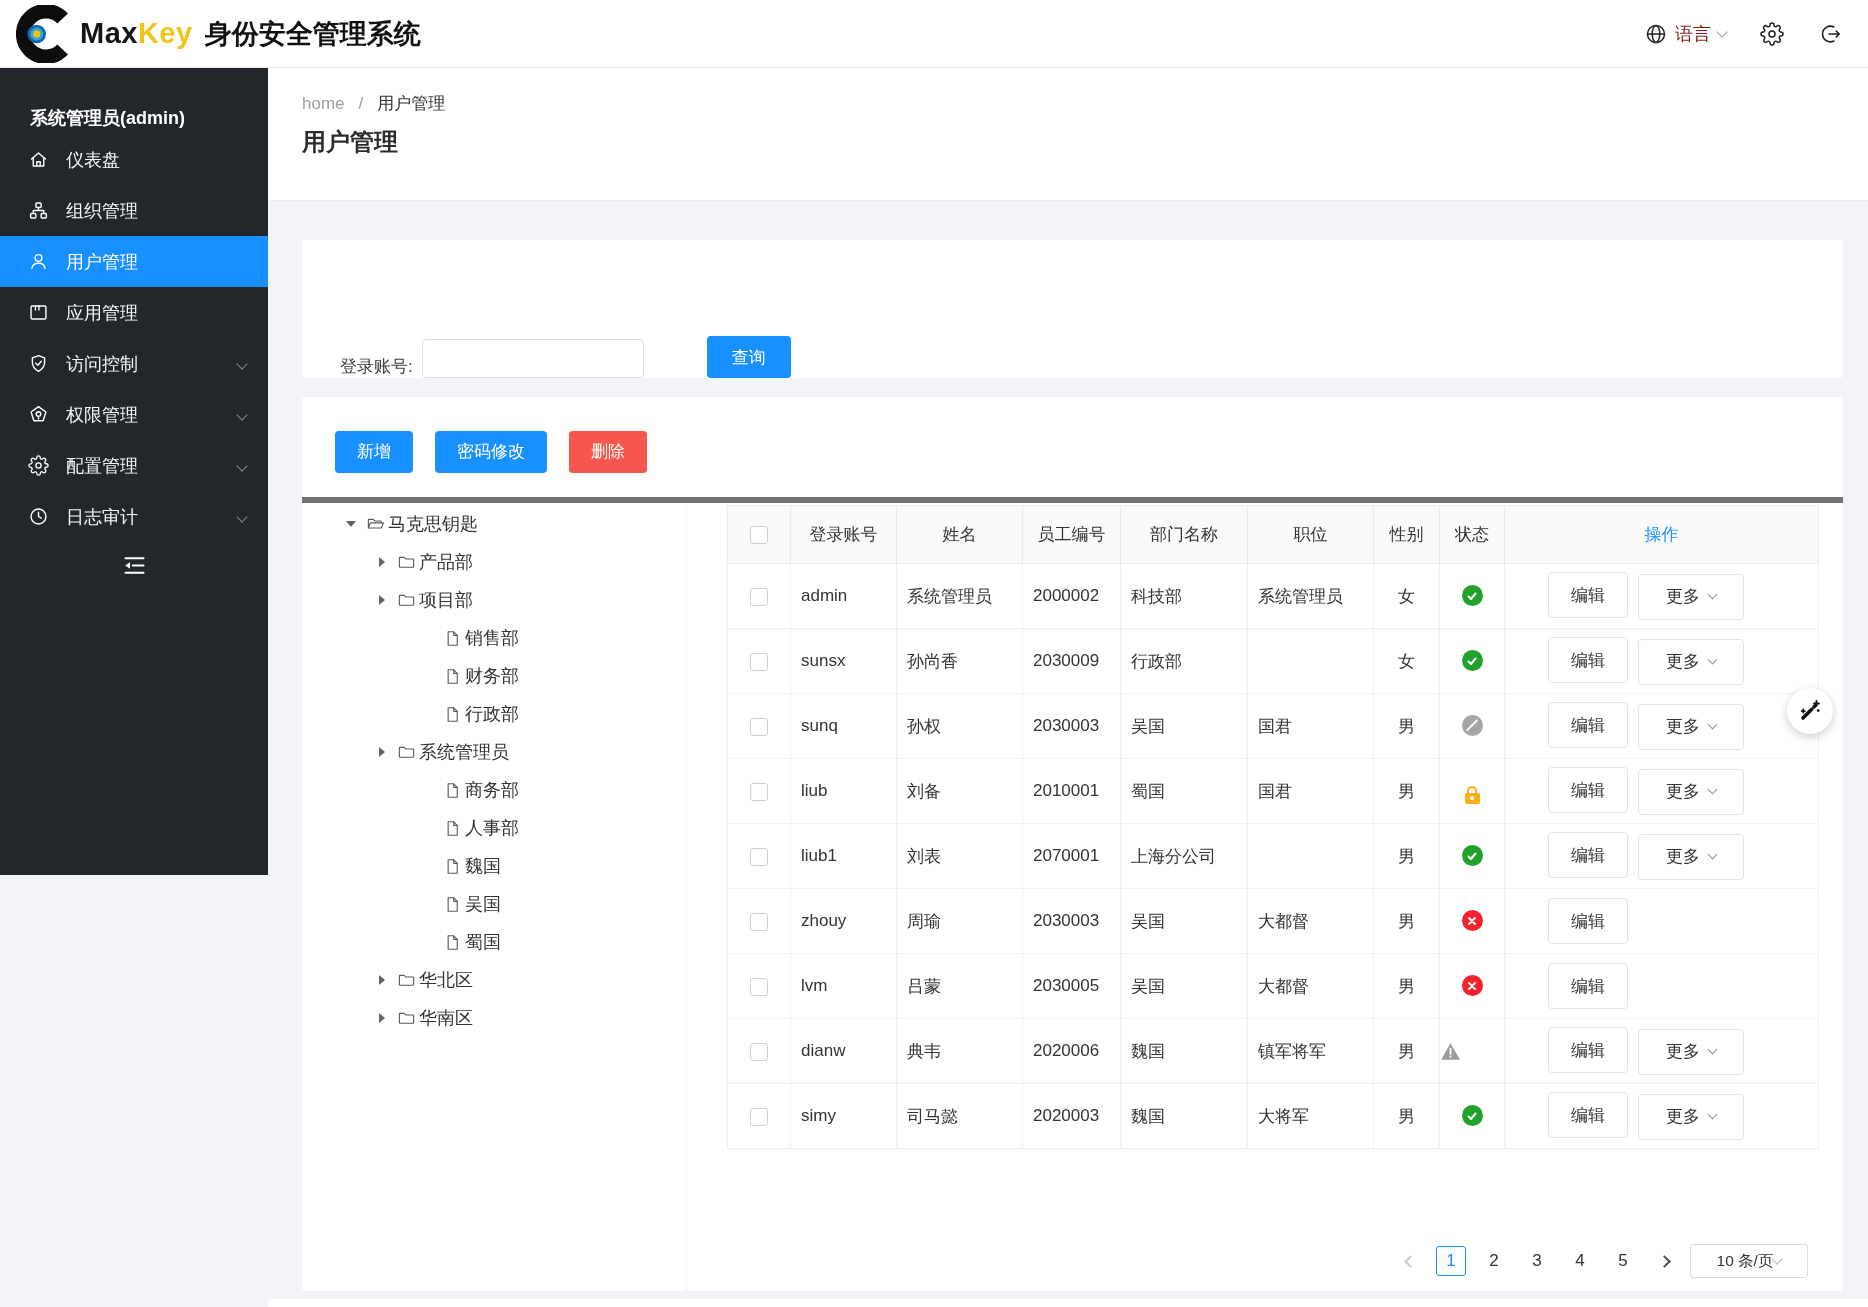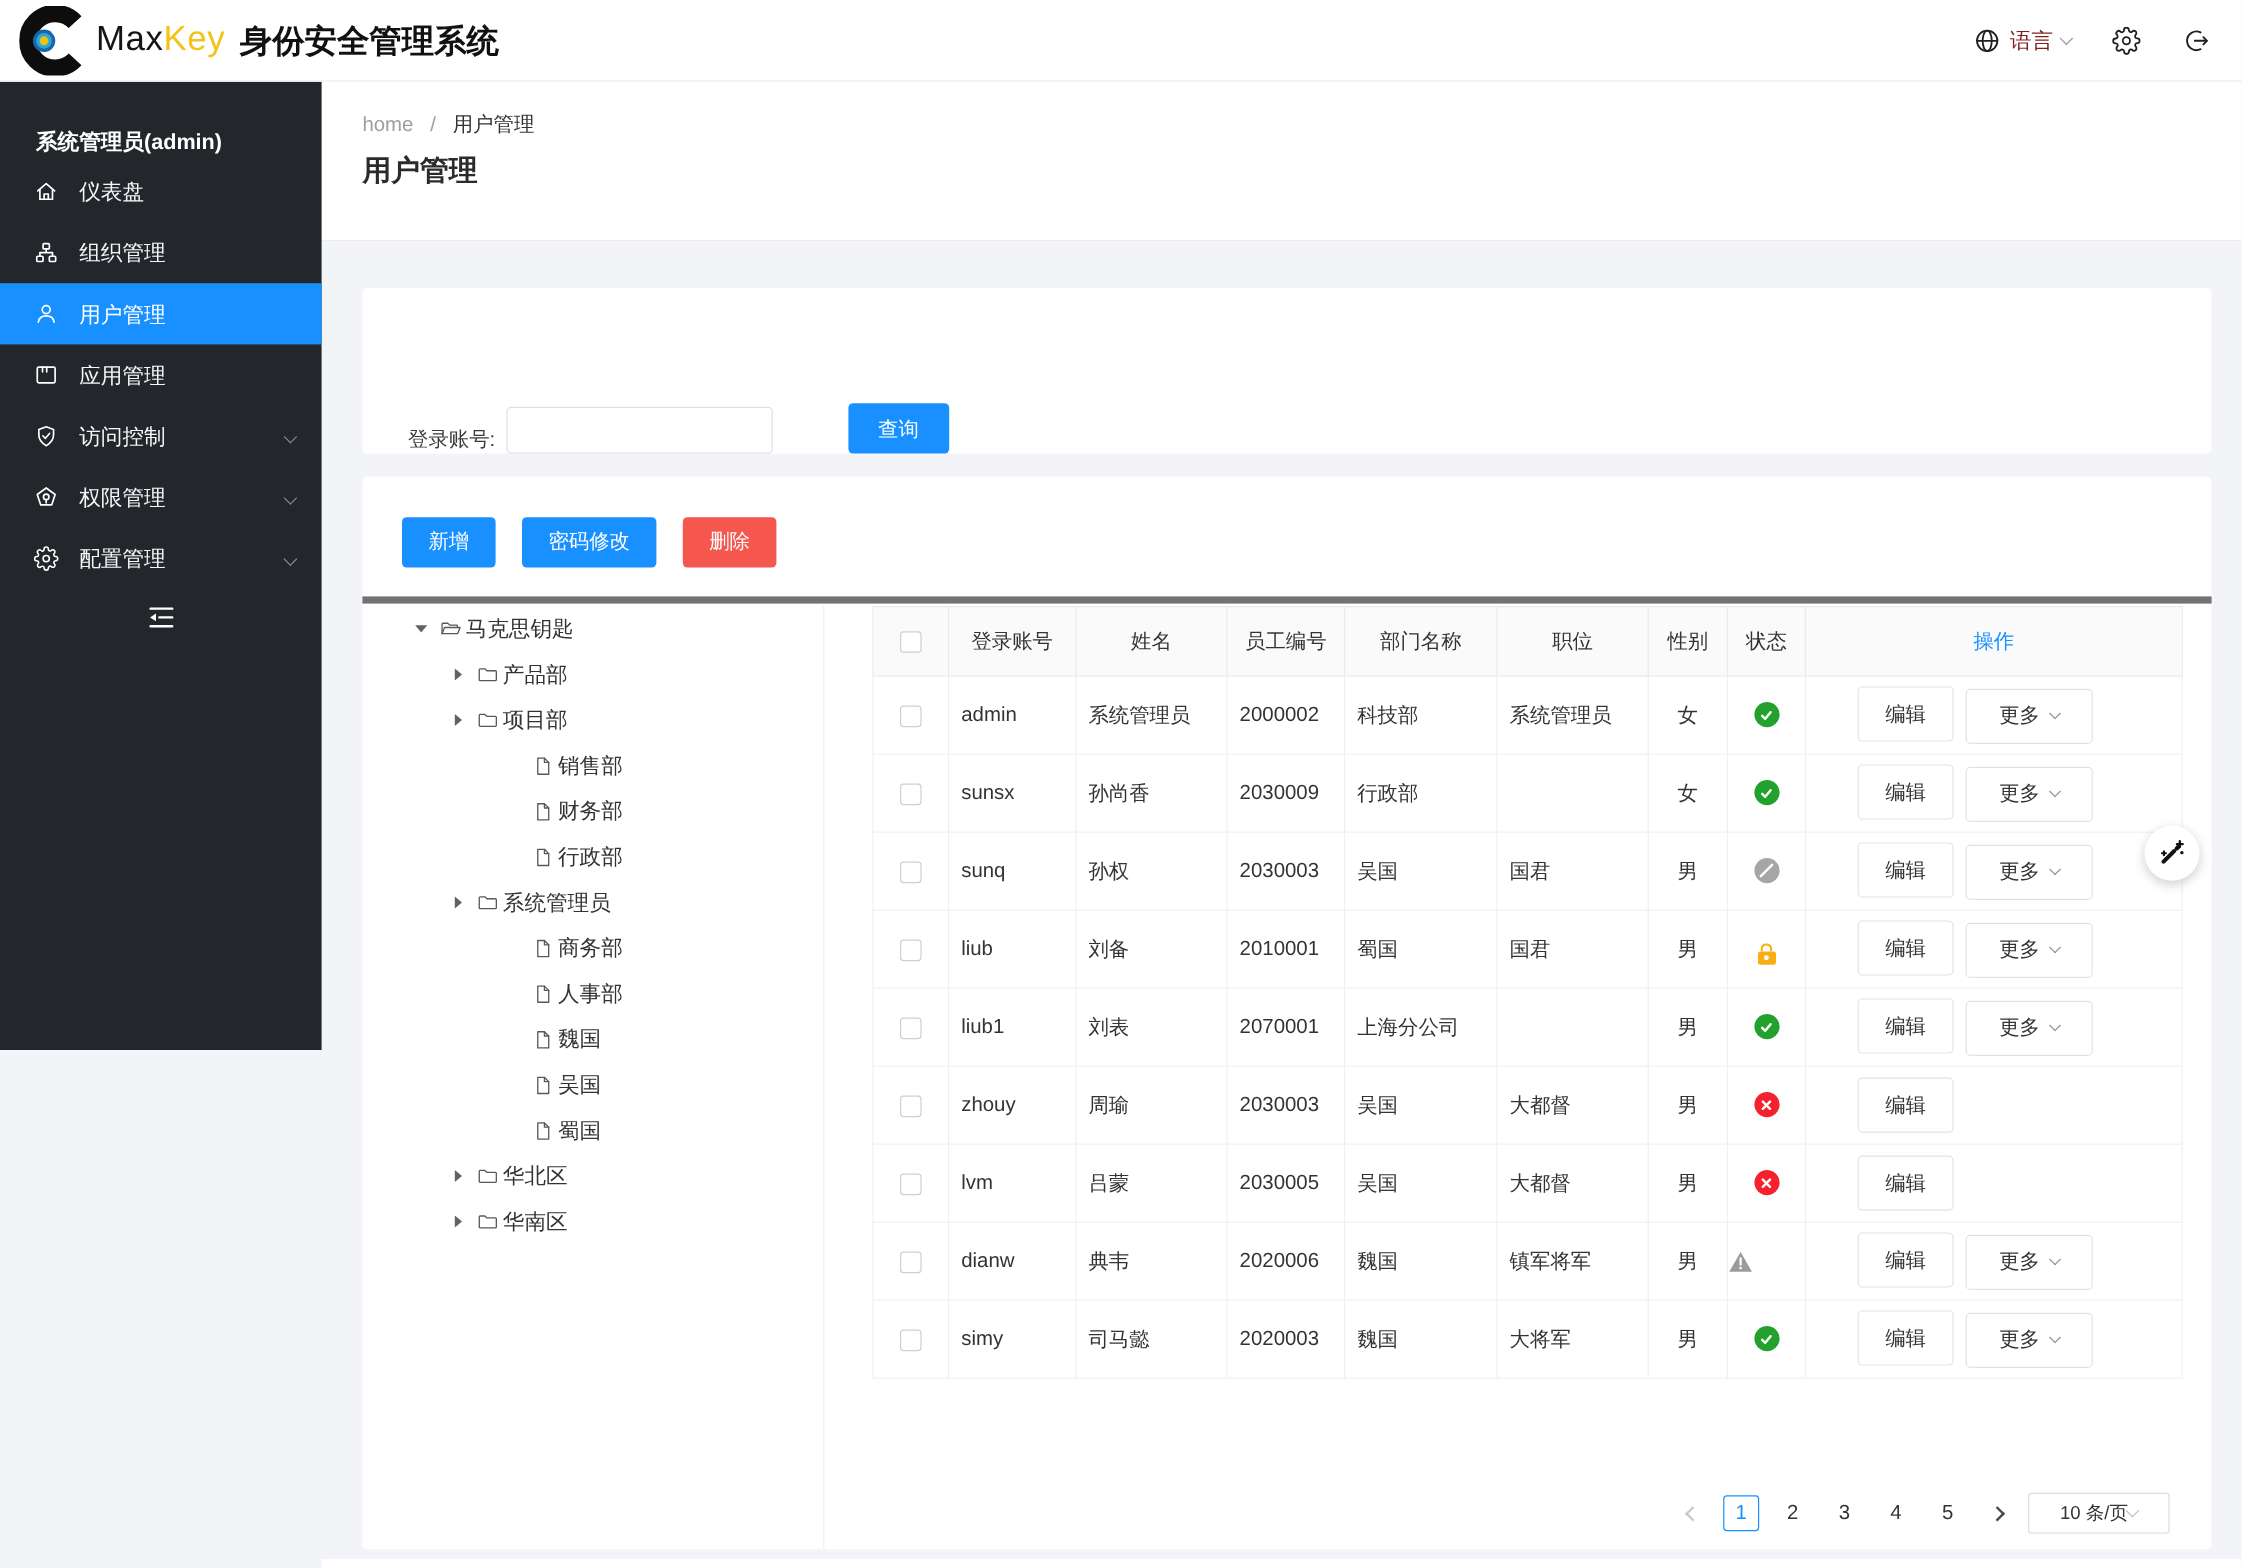--- a/index.html
+++ b/index.html
@@ -9,21 +9,21 @@
     background:#f3f4f8;
     font-family:"Liberation Sans", sans-serif;
     overflow:hidden;
     color:#333;
   }
   svg{display:block}
   
   .topbar{position:absolute;top:0;left:0;width:1868px;height:68px;background:#fff;border-bottom:1px solid #ececec;display:flex;align-items:center;z-index:6}
   .brand{display:flex;align-items:center;margin-left:16px}
   .logo{width:58px;height:58px}
-  .brand-text{font-size:29px;font-weight:normal;color:#151515;margin-left:6px;letter-spacing:.5px}
+  .brand-text{font-size:29px;font-weight:bold;color:#151515;margin-left:6px;letter-spacing:.5px}
   .brand-key{color:#f0c419}
   .brand-sub{font-size:27px;font-weight:bold;color:#111;margin-left:12px}
   .topbar-right{margin-left:auto;display:flex;align-items:center;margin-right:26px}
   .lang{display:flex;align-items:center;gap:7px;font-size:18px;color:#7f1d1d;cursor:pointer}
   .tb-icon{width:24px;height:24px;color:#1f1f1f;cursor:pointer}
   .tb-icon svg{width:24px;height:24px}
   .gap34{margin-left:34px}
   
   .chev{display:inline-block;width:8px;height:8px;border-right:1.6px solid #9aa0a6;border-bottom:1.6px solid #9aa0a6;transform:rotate(45deg);margin-top:-4px}
   .chev-left{width:9px;height:9px;border:none;border-left:2px solid #c6cad1;border-bottom:2px solid #c6cad1;transform:rotate(45deg)}
@@ -214,20 +214,30 @@
       <div class="side-item">
         <span class="s-icon">
           <svg viewBox="0 0 24 24" fill="none" stroke="currentColor" stroke-width="1.5" stroke-linecap="round" stroke-linejoin="round">
             <circle cx="12" cy="12" r="3"></circle>
             <path d="M19.4 15a1.65 1.65 0 0 0 .33 1.82l.06.06a2 2 0 1 1-2.83 2.83l-.06-.06a1.65 1.65 0 0 0-1.82-.33 1.65 1.65 0 0 0-1 1.51V21a2 2 0 1 1-4 0v-.09A1.65 1.65 0 0 0 9 19.4a1.65 1.65 0 0 0-1.82.33l-.06.06a2 2 0 1 1-2.83-2.83l.06-.06a1.65 1.65 0 0 0 .33-1.82 1.65 1.65 0 0 0-1.51-1H3a2 2 0 1 1 0-4h.09A1.65 1.65 0 0 0 4.6 9a1.65 1.65 0 0 0-.33-1.82l-.06-.06a2 2 0 1 1 2.83-2.83l.06.06a1.65 1.65 0 0 0 1.82.33H9a1.65 1.65 0 0 0 1-1.51V3a2 2 0 1 1 4 0v.09a1.65 1.65 0 0 0 1 1.51 1.65 1.65 0 0 0 1.82-.33l.06-.06a2 2 0 1 1 2.83 2.83l-.06.06a1.65 1.65 0 0 0-.33 1.82V9a1.65 1.65 0 0 0 1.51 1H21a2 2 0 1 1 0 4h-.09a1.65 1.65 0 0 0-1.51 1z"></path>
           </svg>
         </span>
         <span>配置管理</span>
         <span class="side-chev"></span>
       </div>
+      <div class="side-item">
+        <span class="s-icon">
+          <svg viewBox="0 0 24 24" fill="none" stroke="currentColor" stroke-width="1.6" stroke-linecap="round" stroke-linejoin="round">
+            <circle cx="12" cy="12" r="8.5"></circle>
+            <path d="M12 7v5l3.2 1.8"></path>
+          </svg>
+        </span>
+        <span>日志审计</span>
+        <span class="side-chev"></span>
+      </div>
     </nav>
   <div class="collapse-row">
     <span class="c-icon">
         <svg viewBox="0 0 24 24" fill="none" stroke="currentColor" stroke-width="1.8" stroke-linecap="round" stroke-linejoin="round">
           <path d="M4 5.5h16M10.5 12H20M4 18.5h16"></path>
           <path d="M8 9.2 3.6 12 8 14.8z" fill="currentColor" stroke="none"></path>
         </svg>
       </span>
   </div>
 </aside>

